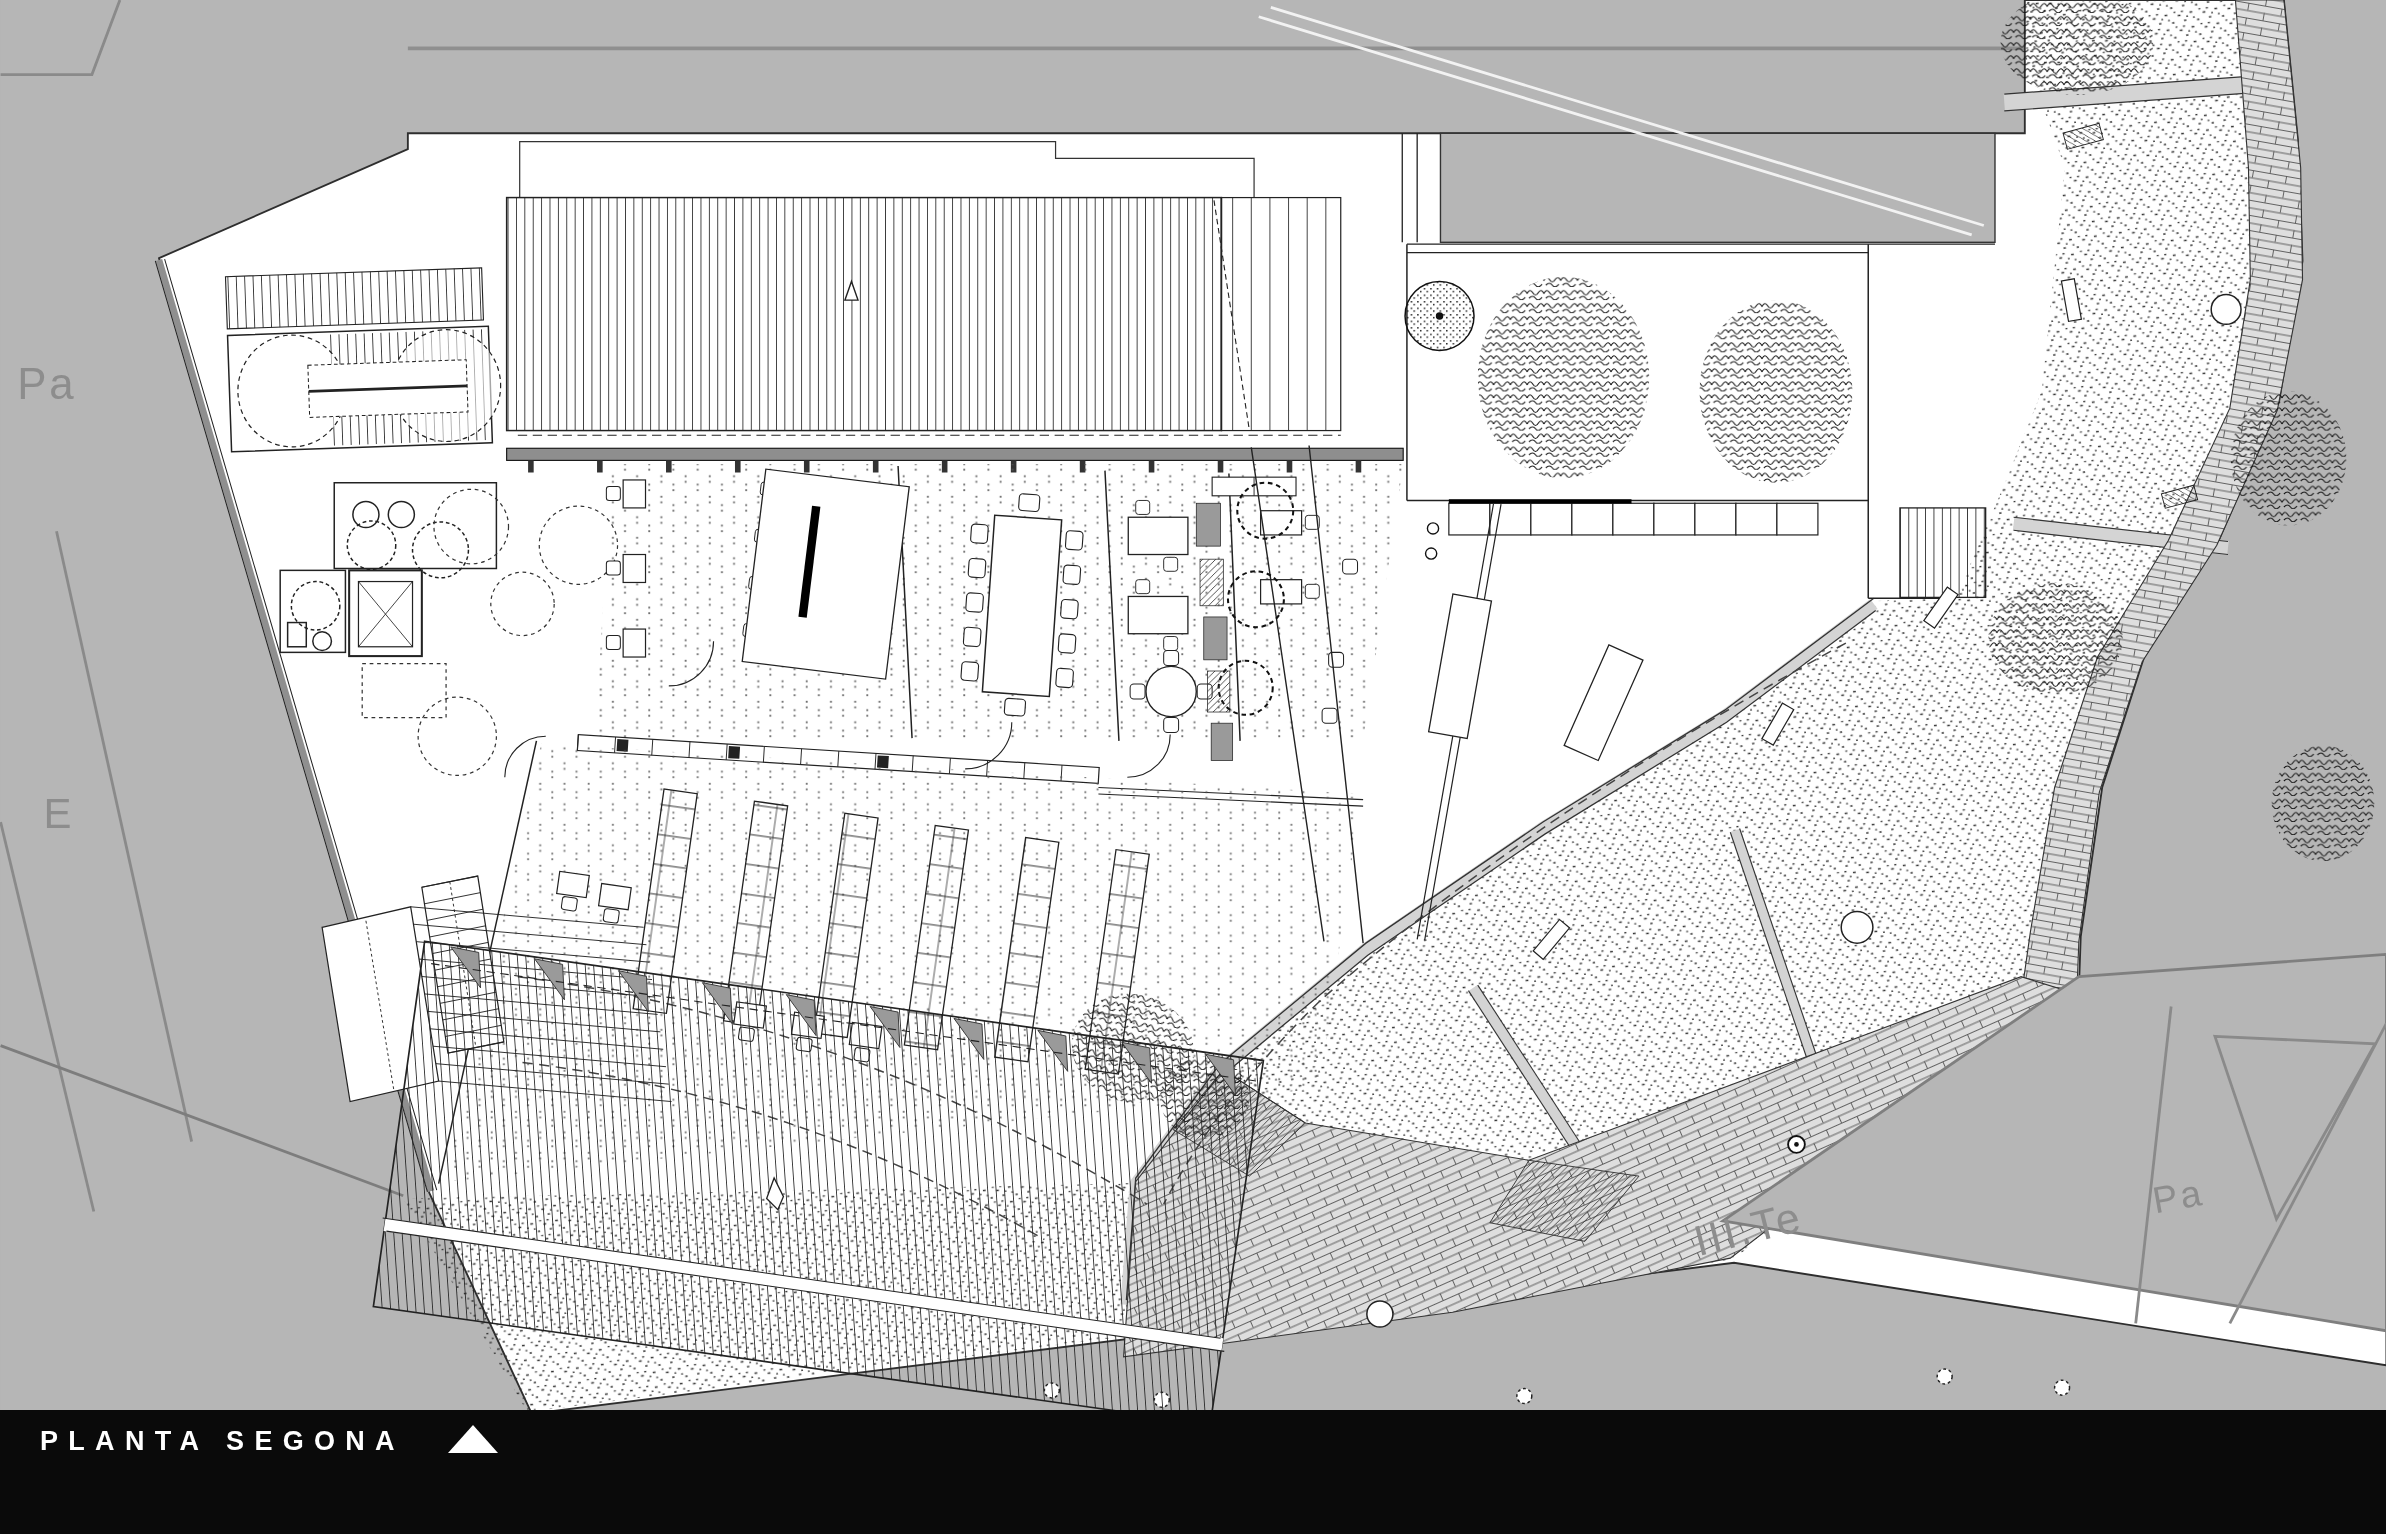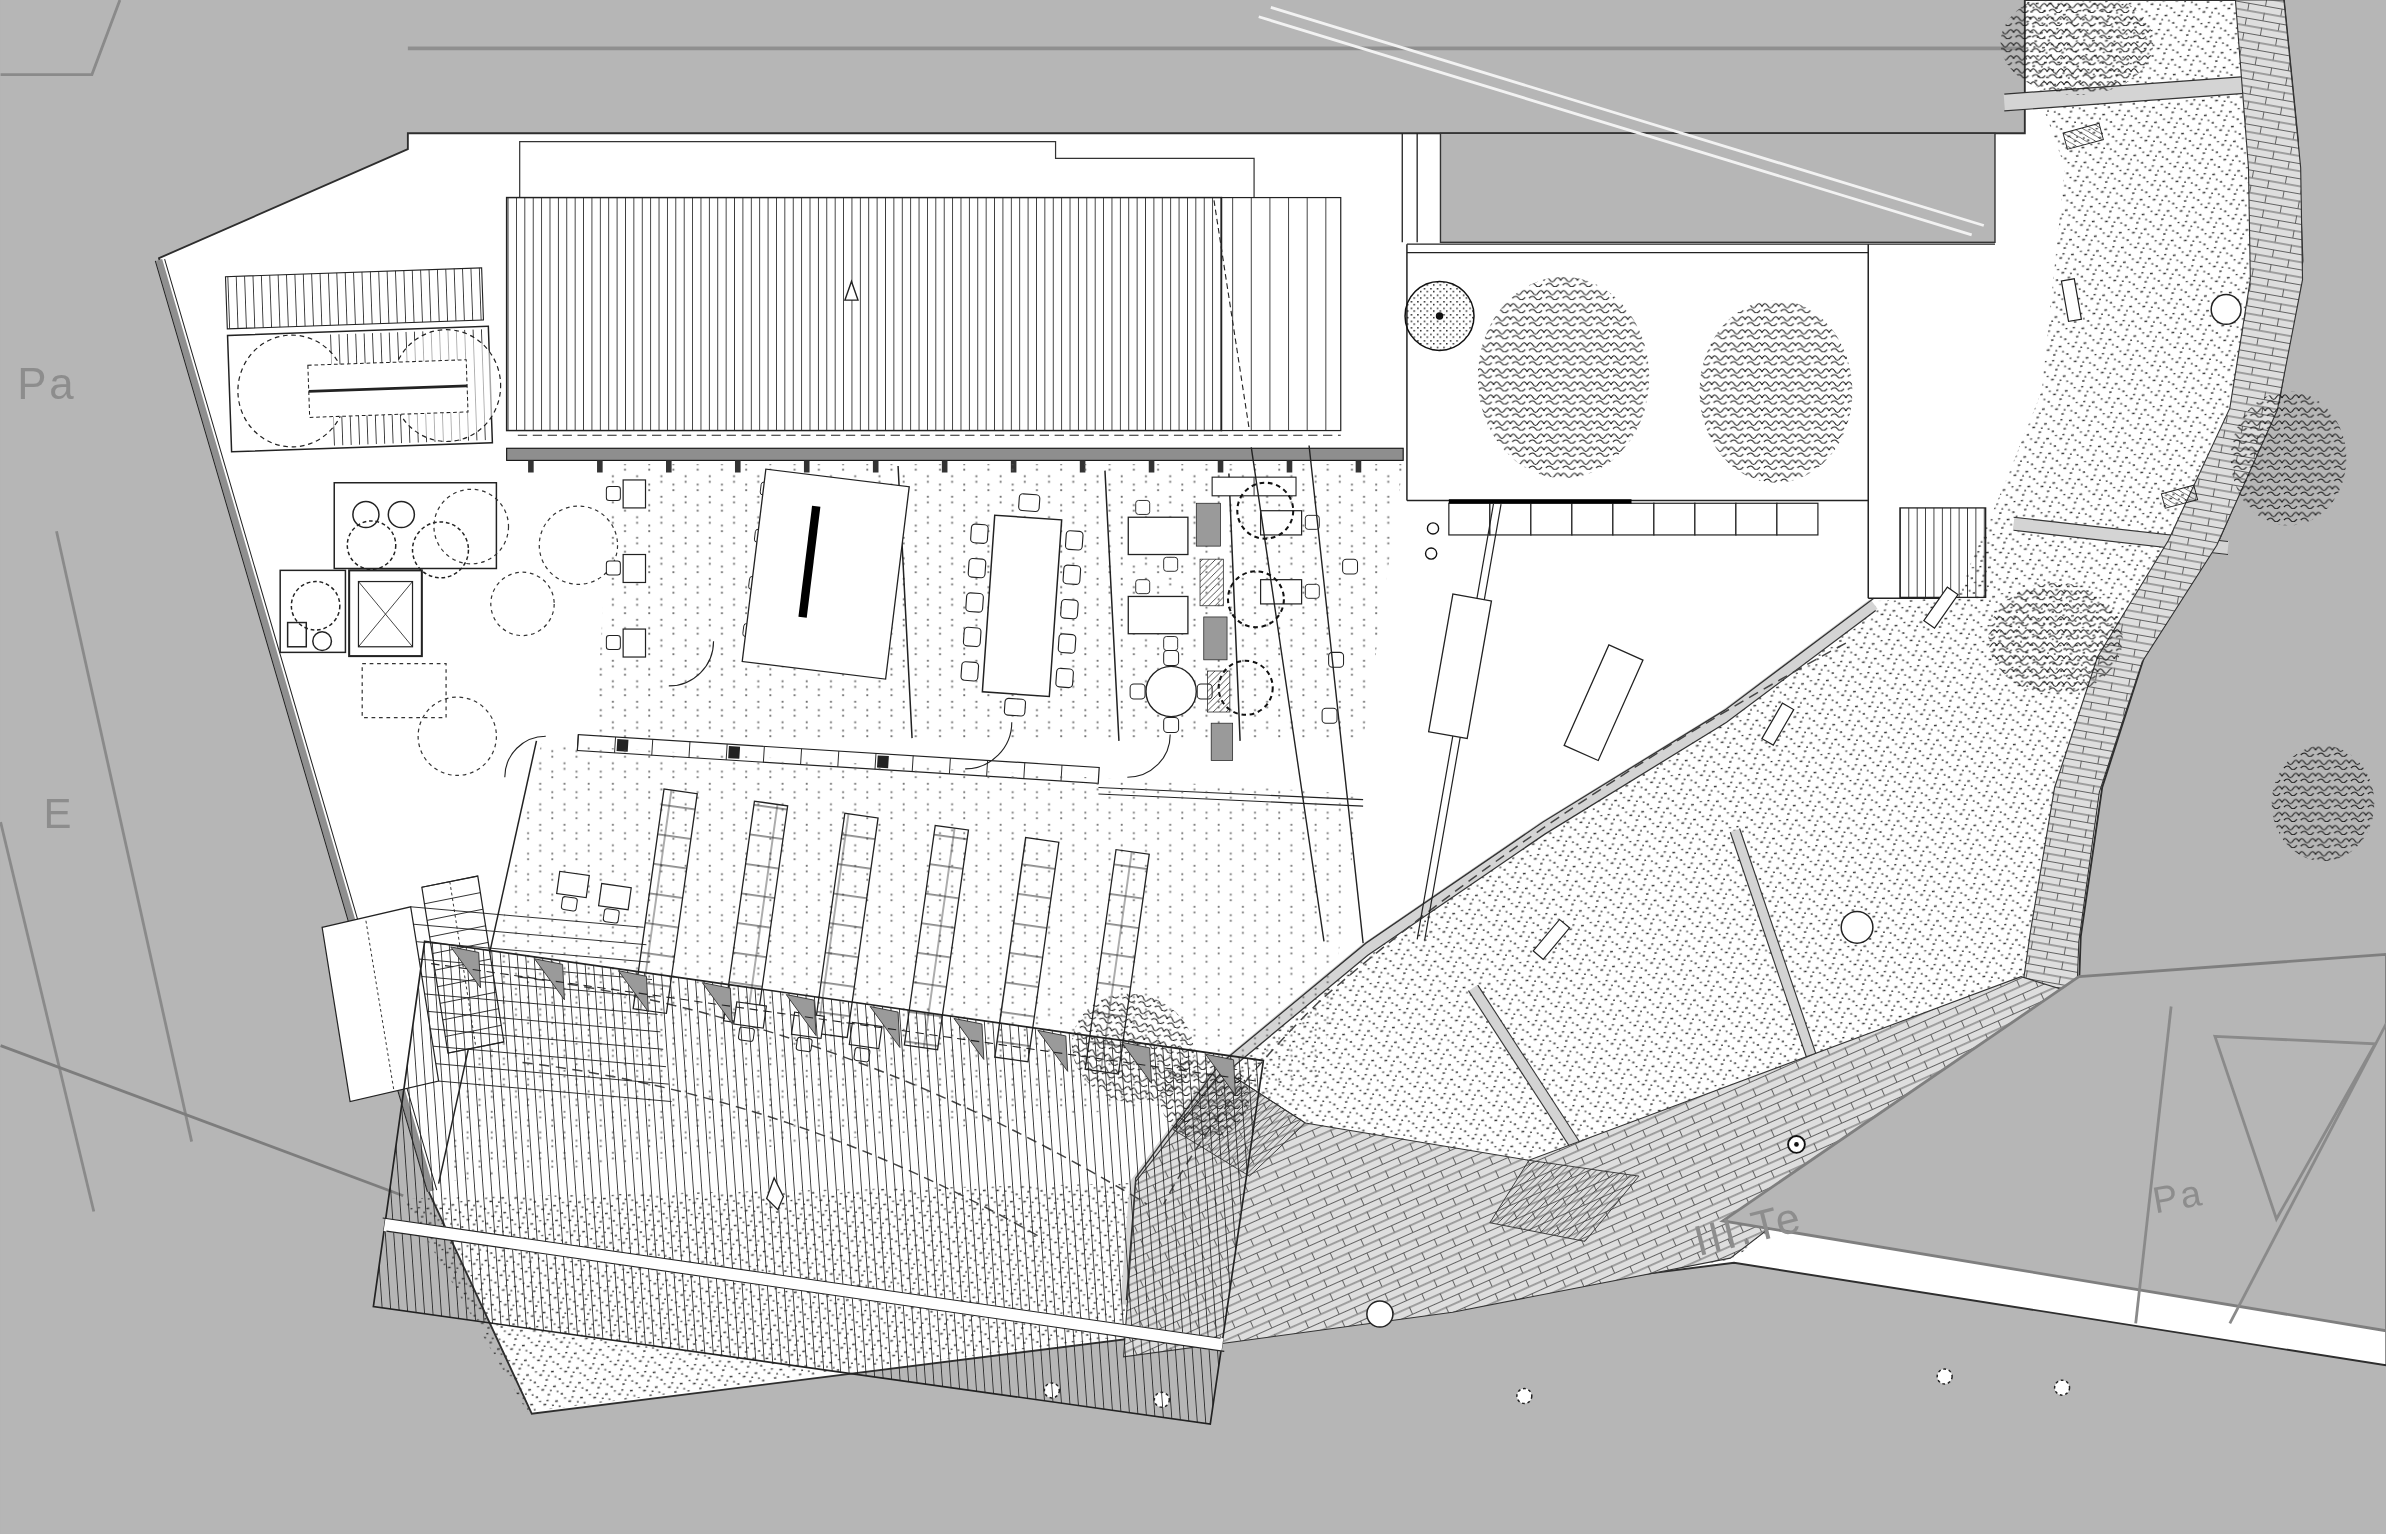--- a/index.html
+++ b/index.html
@@ -546,14 +546,18 @@
     </g>
   </g>
 </g>
 
 <text x="18" y="428" font-size="47" class="maplabel">Pa</text>
 <text x="46" y="888" font-size="45" class="maplabel">E</text>
 <text transform="translate(1822,1348) rotate(-14)" font-size="46" class="maplabel">III.Te</text>
 <text transform="translate(2312,1302) rotate(-10)" font-size="40" class="maplabel">Pa</text>
 </svg>
 
+<div class="titlebar" style="background: rgb(10, 10, 10);">
+  <span class="ttl" style="color: rgb(255, 255, 255);">PLANTA SEGONA</span>
+  <span class="north-tri" style="border-bottom: 28px solid rgb(255, 255, 255);"></span>
 </div>
+</div>
 
 
 </body></html>

